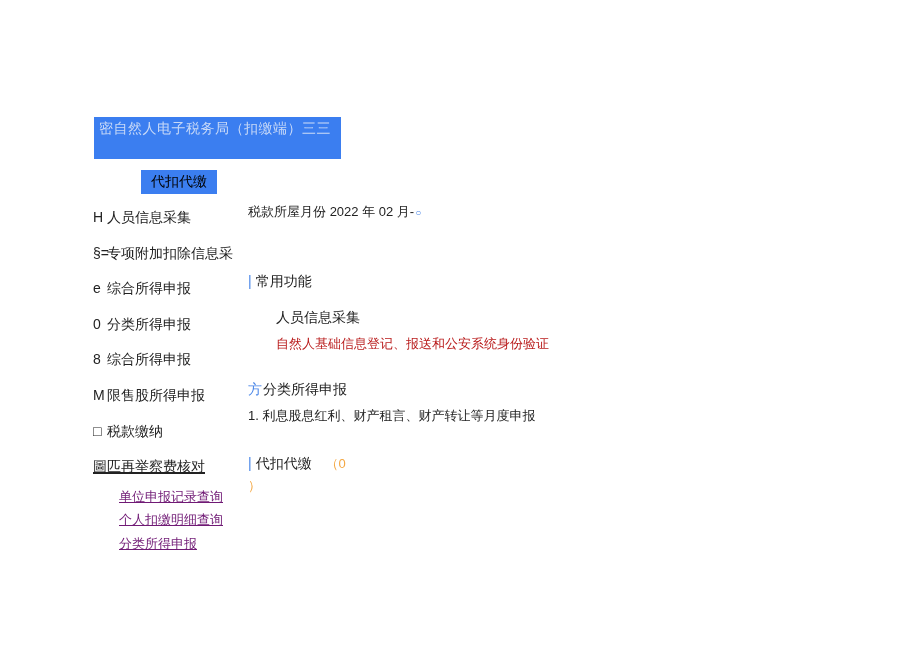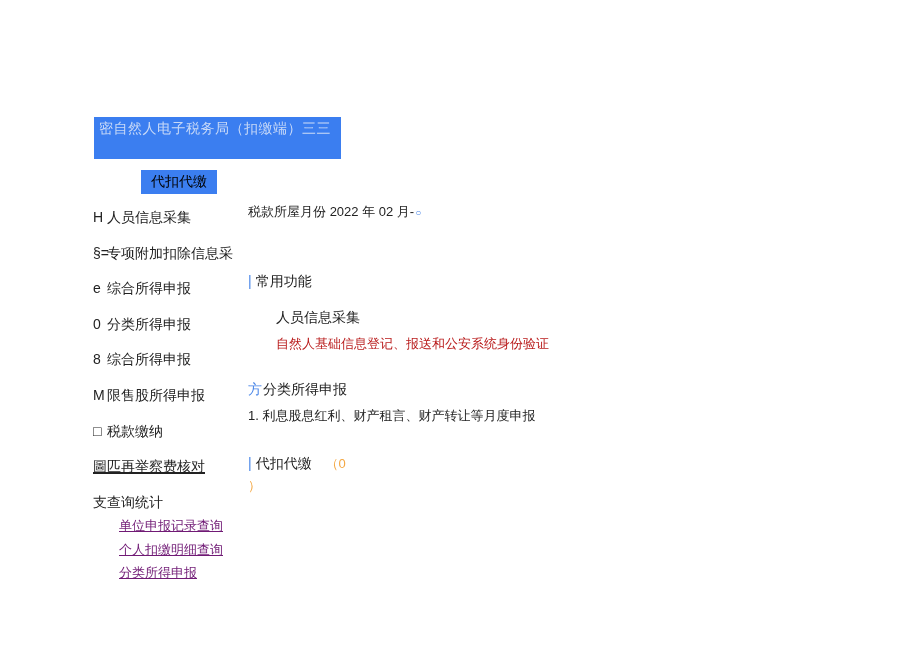--- a/index.html
+++ b/index.html
@@ -170,23 +170,20 @@
   </div>
   <div class="sidebar-item">
     <span class="prefix">M</span><span>限售股所得申报</span>
   </div>
   <div class="sidebar-item">
     <span class="prefix">□</span><span>税款缴纳</span>
   </div>
   <div class="sidebar-item sidebar-item-underline">
     <span>圖匹再举察费核对</span>
   </div>
-  <div class="sidebar-item" style="padding-bottom:2px;">
-    <span class="prefix">支</span><span>查询统计</span>
-  </div>
   <div class="sidebar-sub">
     <span>单位申报记录查询</span>
   </div>
   <div class="sidebar-sub">
     <span>个人扣缴明细查询</span>
   </div>
   <div class="sidebar-sub">
     <span>分类所得申报</span>
   </div>
 </div>

